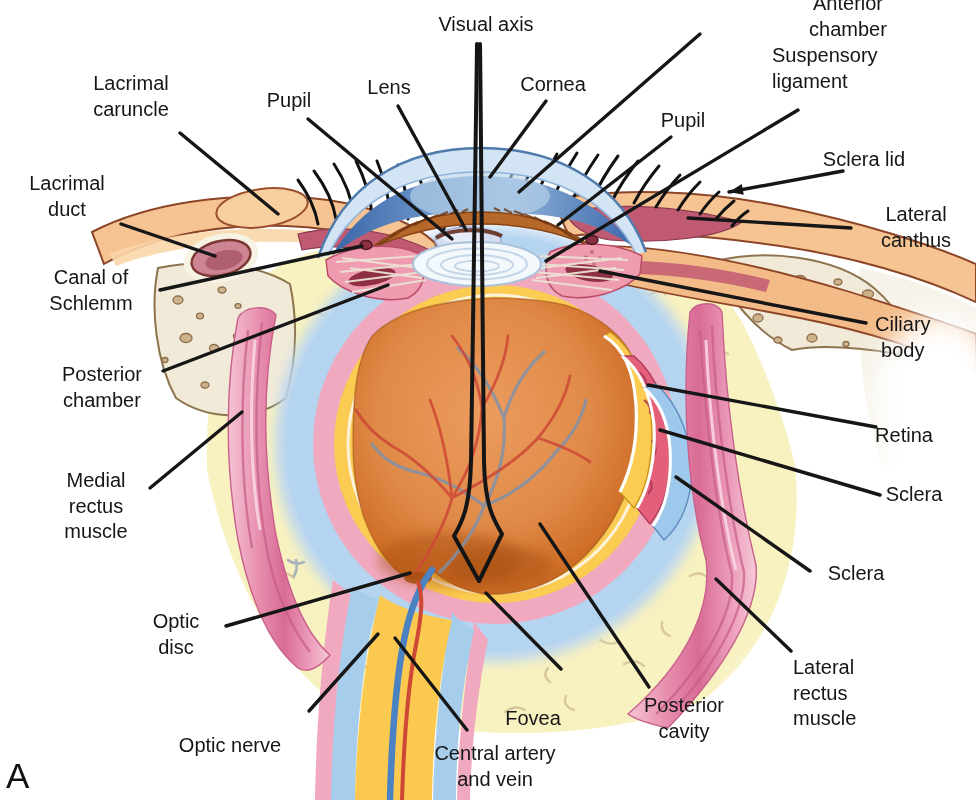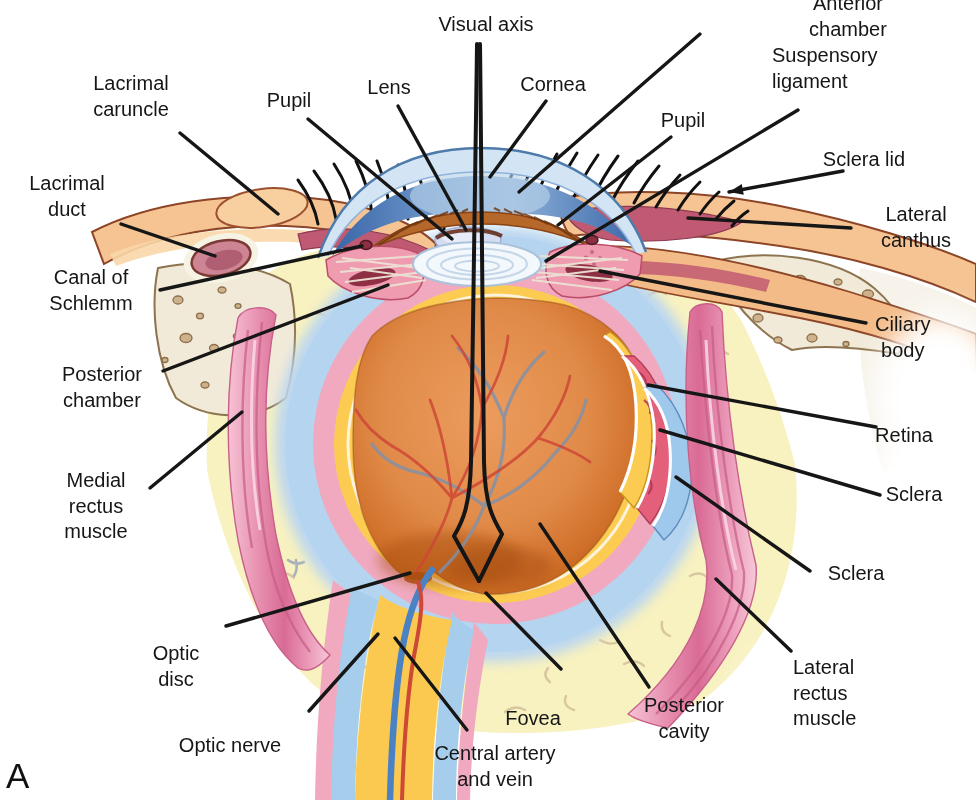--- a/index.html
+++ b/index.html
@@ -364,21 +364,21 @@
       <div class="label left" style="left: 875px; top: 338px; text-align: center;">Ciliary
 body</div>
       <div class="label" style="left: 102px; top: 388px;">Posterior
 chamber</div>
       <div class="label" style="left: 904px; top: 427px; margin-top: 9px;">Retina</div>
       <div class="label" style="left: 96px; top: 506px;">Medial
 rectus
 muscle</div>
       <div class="label" style="left: 914px; top: 495px;">Sclera</div>
       <div class="label" style="left: 856px; top: 574px;">Sclera</div>
-      <div class="label" style="left: 176px; top: 635px; margin-top: 32px;">Optic
+      <div class="label" style="left: 176px; top: 635px;">Optic
 disc</div>
       <div class="label" style="left: 230px; top: 722px; margin-top: 24px;">Optic nerve</div>
       <div class="label" style="left: 533px; top: 719px;">Fovea</div>
       <div class="label" style="left: 684px; top: 719px;">Posterior
 cavity</div>
       <div class="label" style="left: 495px; top: 767px;">Central artery
 and vein</div>
       <div class="label left" style="left: 793px; top: 693px;">Lateral
 rectus
 muscle</div>

